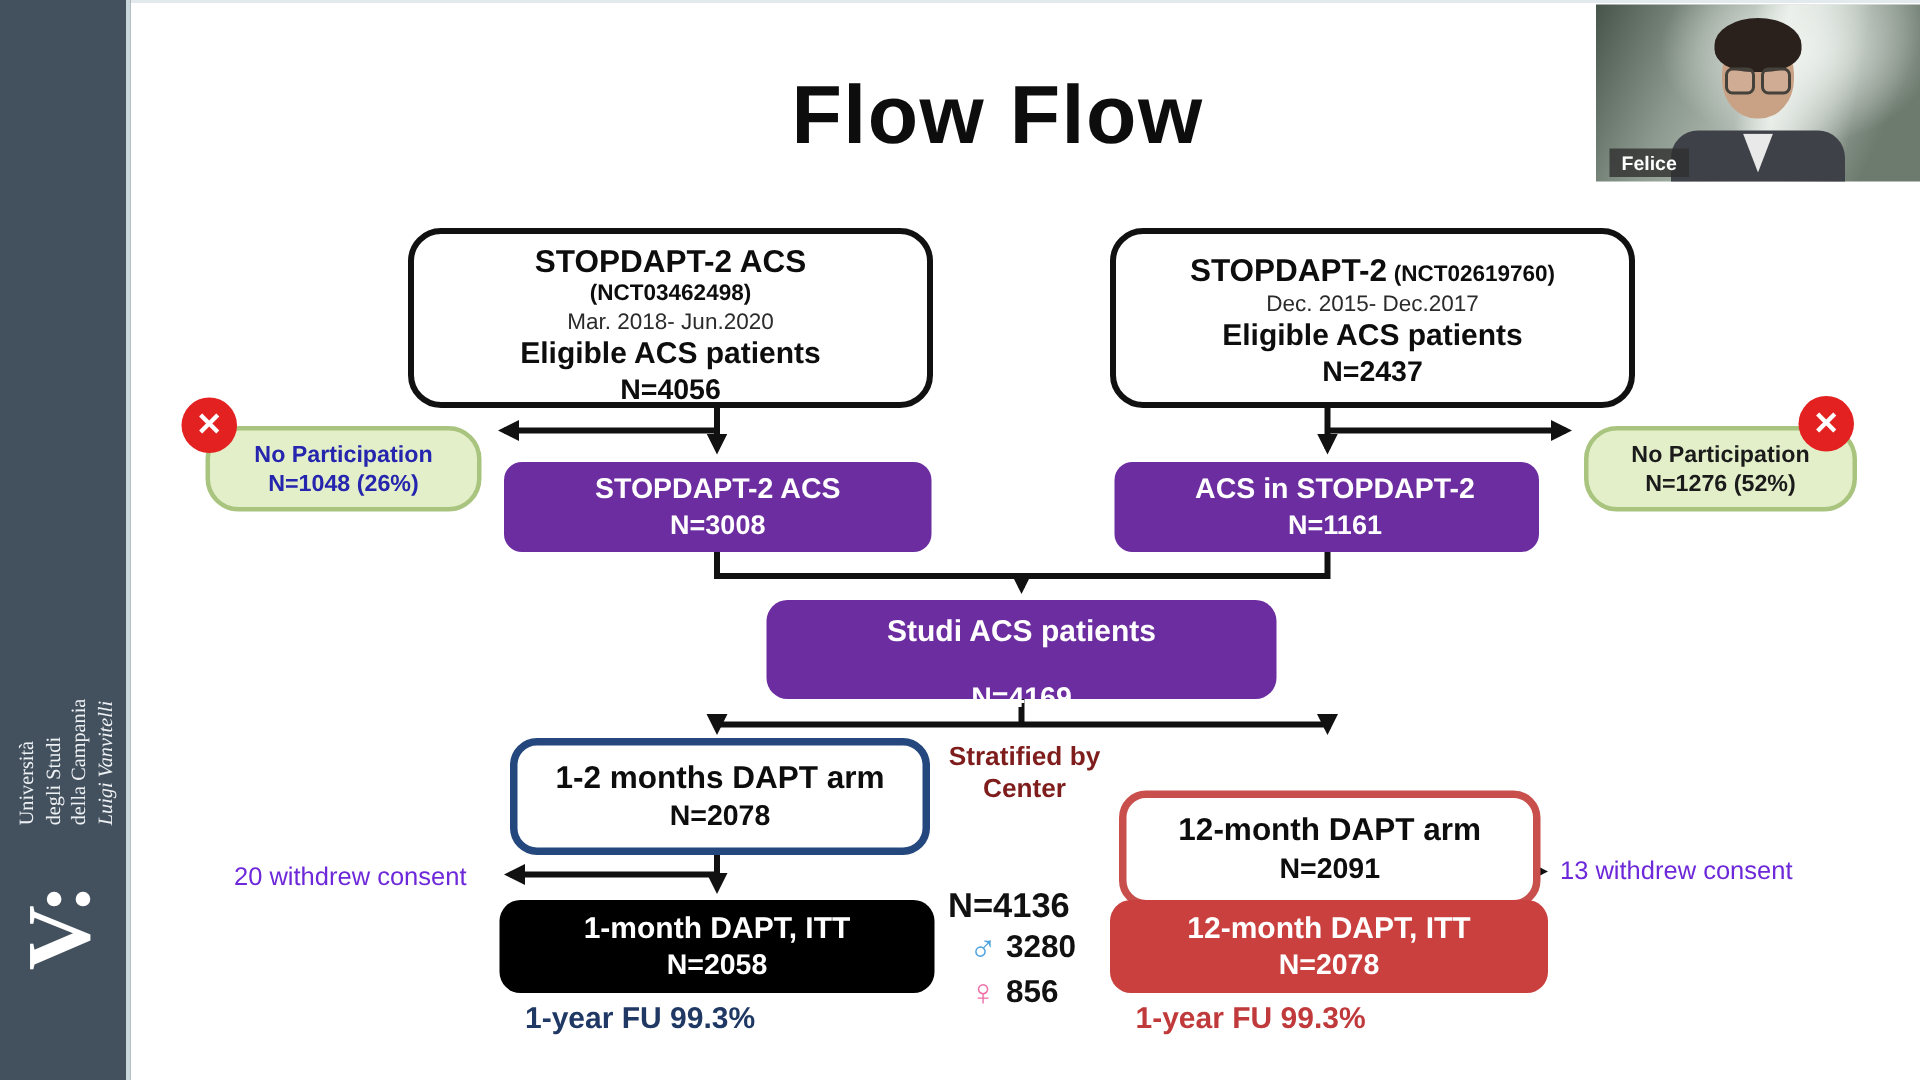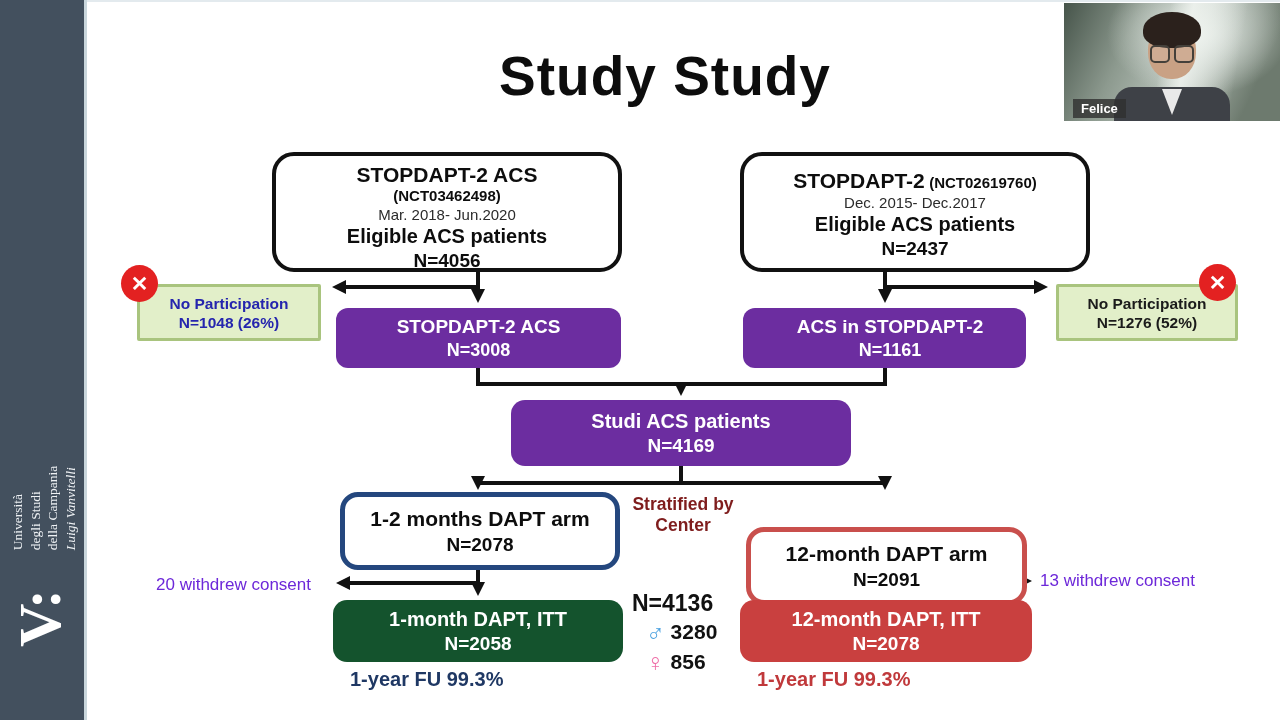--- a/index.html
+++ b/index.html
@@ -45,55 +45,55 @@
   .box{position:absolute;box-sizing:border-box;text-align:center;z-index:2;}
   .outline{background:#fff;border:4px solid #111;border-radius:22px;}
   .b1{left:272px;top:152px;width:350px;height:120px;padding-top:6px;}
   .b2{left:740px;top:152px;width:350px;height:120px;padding-top:12px;}
   .l-big{font-size:21px;font-weight:bold;line-height:25px;color:#0d0d0d;}
   .l-nct{font-size:15px;font-weight:bold;line-height:18px;color:#0d0d0d;}
   .l-date{font-size:15px;line-height:19px;color:#2b2b2b;}
   .l-coh{font-size:20px;font-weight:bold;line-height:25px;color:#0d0d0d;}
   .l-n{font-size:19px;font-weight:bold;line-height:23px;color:#0d0d0d;}
 
-  .greenbox{background:#E2EFC9;border:3px solid #A9C47E;border-radius:2px;padding-top:7px;}
+  .greenbox{background:#E2EFC9;border:3px solid #A9C47E;border-radius:22px;padding-top:7px;}
   .gb-left{left:137px;top:284px;width:184px;height:57px;color:#2525AE;}
   .gb-right{left:1056px;top:284px;width:182px;height:57px;color:#1b1b1b;}
   .gb-line{font-size:15.5px;font-weight:bold;line-height:19px;}
 
   .xicon{position:absolute;width:37px;height:37px;border-radius:50%;background:#E32121;
          color:#fff;z-index:4;display:flex;align-items:center;justify-content:center;
          font-size:21px;font-weight:900;line-height:1;}
   .x-left{left:121px;top:265px;}
   .x-right{left:1199px;top:264px;}
 
   .purple{background:#6C2DA0;border-radius:12px;color:#fff;padding-top:7px;}
   .pb-left{left:336px;top:308px;width:285px;height:60px;}
   .pb-right{left:743px;top:308px;width:283px;height:60px;padding-left:11px;}
   .pb-label{font-size:19px;font-weight:bold;line-height:24px;}
   .pb-n{font-size:18px;font-weight:bold;line-height:22px;}
   .pooled{left:511px;top:400px;width:340px;height:66px;border-radius:14px;padding-top:8px;}
   .pooled .pb-label{font-size:20px;line-height:26px;}
-  .pooled .pb-n{font-size:19px;line-height:24px;}
+  .pooled .pb-n{font-size:19px;line-height:24px;margin-top:20px;}
 
   .arm{background:#fff;border-radius:18px;padding-top:9px;}
   .arm-left{left:340px;top:492px;width:280px;height:78px;border:5px solid #24477E;}
   .arm-right{left:746px;top:492px;width:281px;height:78px;border:5px solid #C94F4C;margin-top:35px;}
   .arm-label{font-size:21px;font-weight:bold;line-height:26px;color:#0d0d0d;}
   .arm-n{font-size:19px;font-weight:bold;line-height:25px;color:#0d0d0d;}
 
   .stratified{position:absolute;left:628px;top:494px;width:110px;text-align:center;
               font-size:17.5px;font-weight:bold;line-height:21px;color:#7f1d1d;z-index:2;}
 
   .withdrew{position:absolute;font-size:17px;color:#6d28d9;white-space:nowrap;z-index:2;}
   .wd-left{left:156px;top:575px;}
   .wd-right{left:1040px;top:571px;}
 
   .itt{border-radius:14px;color:#fff;padding-top:7px;}
-  .itt-left{left:333px;top:600px;width:290px;height:62px;background:#14532d;}
+  .itt-left{left:333px;top:600px;width:290px;height:62px;background:#000000;}
   .itt-right{left:740px;top:600px;width:292px;height:62px;background:#C9403F;}
   .itt-label{font-size:20px;font-weight:bold;line-height:25px;}
   .itt-n{font-size:19px;font-weight:bold;line-height:24px;}
 
   .totals{position:absolute;left:632px;top:590px;width:120px;z-index:2;color:#111;}
   .tot-n{font-size:23px;font-weight:bold;line-height:27px;}
   .tot-row{font-size:21px;font-weight:bold;line-height:29px;padding-left:14px;white-space:nowrap;}
   .sym-male{color:#4DA2E0;font-size:25px;font-weight:bold;vertical-align:-2px;}
   .sym-female{color:#EF6FA8;font-size:25px;font-weight:bold;vertical-align:-2px;}
 
@@ -136,21 +136,21 @@
   <div class="sidebar">
     <div class="side-text">
       <div>Università</div>
       <div>degli Studi</div>
       <div>della Campania</div>
       <div class="it">Luigi Vanvitelli</div>
     </div>
     <div class="side-logo">V:</div>
   </div>
 
-  <div class="title">Study Study</div>
+  <div class="title">Flow Flow</div>
 
   <div class="webcam">
     <div class="cam-suit"></div>
     <div class="cam-shirt"></div>
     <div class="cam-face"></div>
     <div class="cam-hair"></div>
     <div class="cam-glasses">
       <div class="cam-lens"></div>
       <div class="cam-lens"></div>
     </div>

